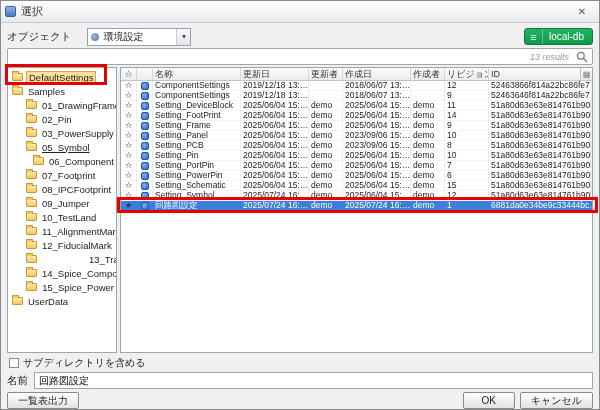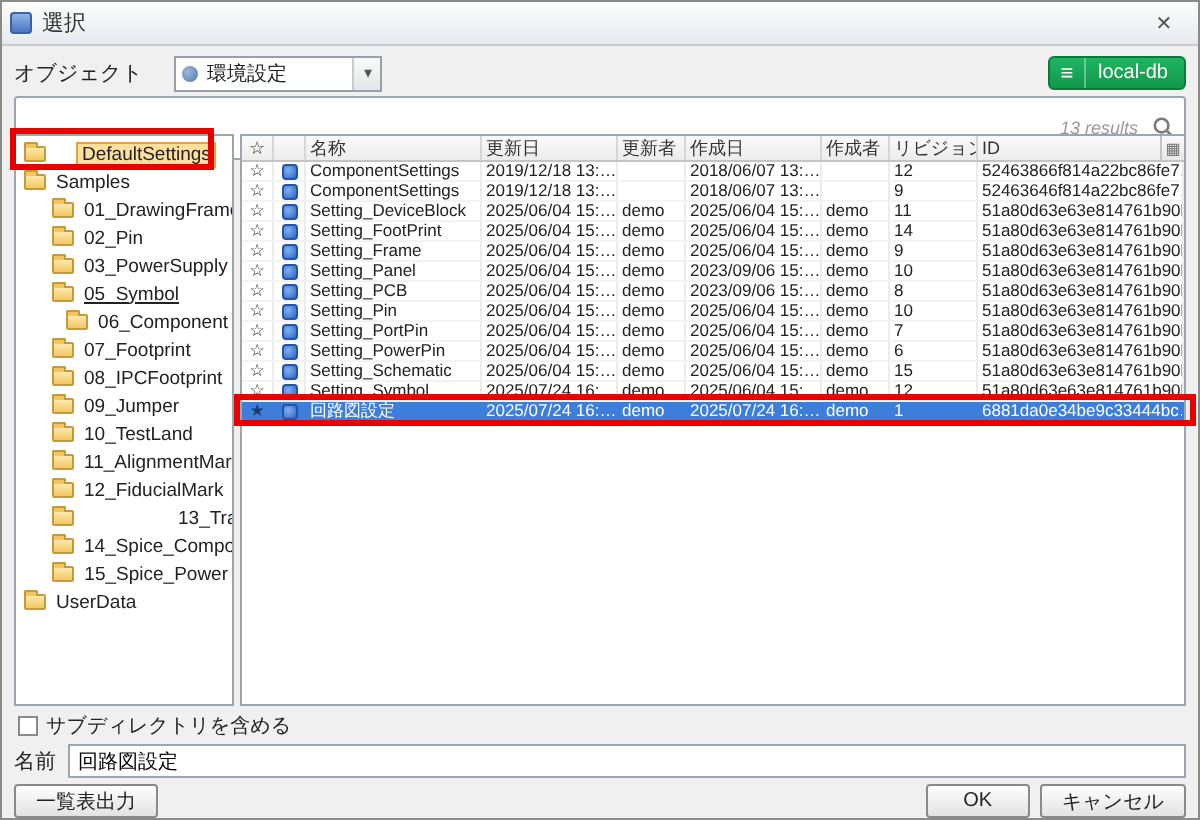--- a/index.html
+++ b/index.html
@@ -22,21 +22,21 @@
   .toolbar { position:absolute; top:26px; left:6px; right:6px; height:19px; display:flex; align-items:center; }
   .obj-label { font-size:10.5px; color:#222; margin-right:16px; }
   .combo { display:flex; align-items:center; height:18px; width:104px; background:#fff; border:1px solid #9aa0a8; font-size:10px; color:#222; }
   .combo-icon { width:8px; height:8px; margin:0 4px 0 3px; background:radial-gradient(circle at 35% 35%, #9db8d8, #5577a8); border-radius:50%; flex:none; }
   .combo-value { flex:1; white-space:nowrap; overflow:hidden; }
   .combo-arrow { width:14px; height:16px; border-left:1px solid #c8ccd2; background:linear-gradient(#fafafa,#e4e6ea); display:flex; align-items:center; justify-content:center; font-size:8px; color:#555; flex:none; }
   .db-btn { margin-left:auto; height:17px; display:flex; align-items:center; background:linear-gradient(#1fb562,#12984b); border:1px solid #0c7a3b; border-radius:3px; padding:0 8px 0 0; cursor:pointer; }
   .db-btn-icon { width:18px; height:15px; display:flex; align-items:center; justify-content:center; color:#fff; font-size:11px; border-right:1px solid rgba(255,255,255,.35); margin-right:6px; }
   .db-btn-label { color:#fff; font-size:10px; font-weight:normal; }
   
-  .searchbar { position:absolute; top:47px; left:6px; right:6px; height:17px; background:#fff; border:1px solid #9aa7b0; border-radius:2px; display:flex; align-items:center; padding:15px 3px; }
+  .searchbar { position:absolute; top:47px; left:6px; right:6px; height:17px; background:#fff; border:1px solid #9aa7b0; border-radius:2px; display:flex; align-items:center; padding:0 3px; }
   .search-input { flex:1; border:none; outline:none; font-size:10px; height:13px; font-family:"Liberation Sans",sans-serif; background:transparent; }
   .results-text { font-size:9px; font-style:italic; color:#9a9a9a; margin-right:6px; white-space:nowrap; }
   .search-icon-btn { width:14px; height:14px; display:flex; align-items:center; justify-content:center; flex:none; cursor:pointer; }
   
   .tree-panel { position:absolute; top:66px; left:6px; width:110px; height:286px; background:#fff; border:1px solid #9aa7b0; overflow:hidden; padding-top:2px; }
   .tree-item { display:flex; align-items:center; height:14px; font-size:9.5px; color:#222; white-space:nowrap; cursor:default; }
   .tree-item.selected .tree-label { background:#ffdfa0; border:1px solid #e8a33d; padding:0 2px; }
   .tree-label { padding:0 2px; overflow:hidden; }
   .folder-icon { width:11px; height:8px; background:linear-gradient(#ffe9ad,#f3c75e); border:1px solid #c49a3c; border-radius:1px; position:relative; margin-right:3px; flex:none; }
   .folder-icon::before { content:""; position:absolute; top:-3px; left:-1px; width:5px; height:2px; background:#f3c75e; border:1px solid #c49a3c; border-bottom:none; border-radius:1px 1px 0 0; }
@@ -107,21 +107,21 @@
     <span class="results-text">13 results</span>
     <span class="search-icon-btn">
       <svg width="12" height="12" viewBox="0 0 12 12">
         <circle cx="4.8" cy="4.8" r="3.4" fill="none" stroke="#7a7a7a" stroke-width="1.3"></circle>
         <line x1="7.6" y1="7.6" x2="11" y2="11" stroke="#7a7a7a" stroke-width="1.4"></line>
       </svg>
     </span>
   </div>
 
   <div class="tree-panel">
-      <div class="tree-item selected" style="padding-left: 4px; gap: 12px;">
+      <div class="tree-item selected" style="padding-left: 4px;">
         <span class="folder-icon"></span>
         <span class="tree-label">DefaultSettings</span>
       </div>
       <div class="tree-item" style="padding-left: 4px;">
         <span class="folder-icon"></span>
         <span class="tree-label">Samples</span>
       </div>
       <div class="tree-item" style="padding-left: 18px;">
         <span class="folder-icon"></span>
         <span class="tree-label">01_DrawingFrame</span>

